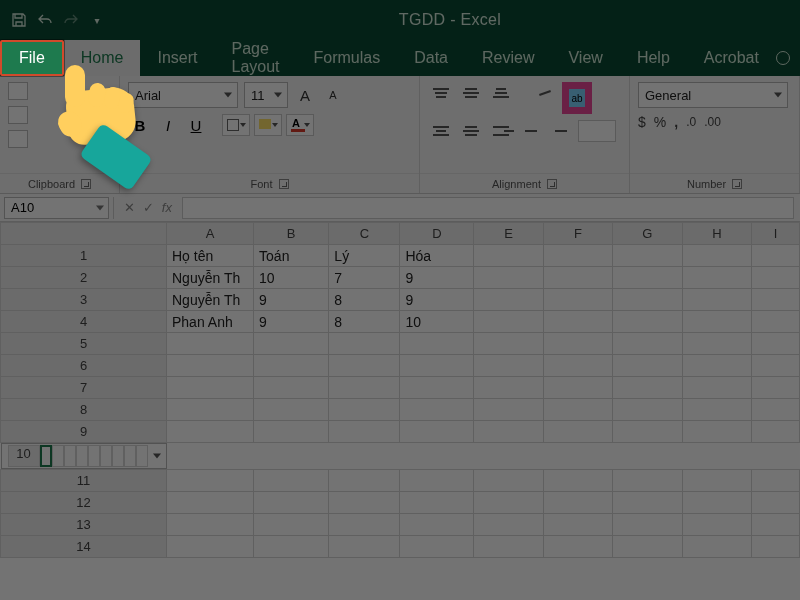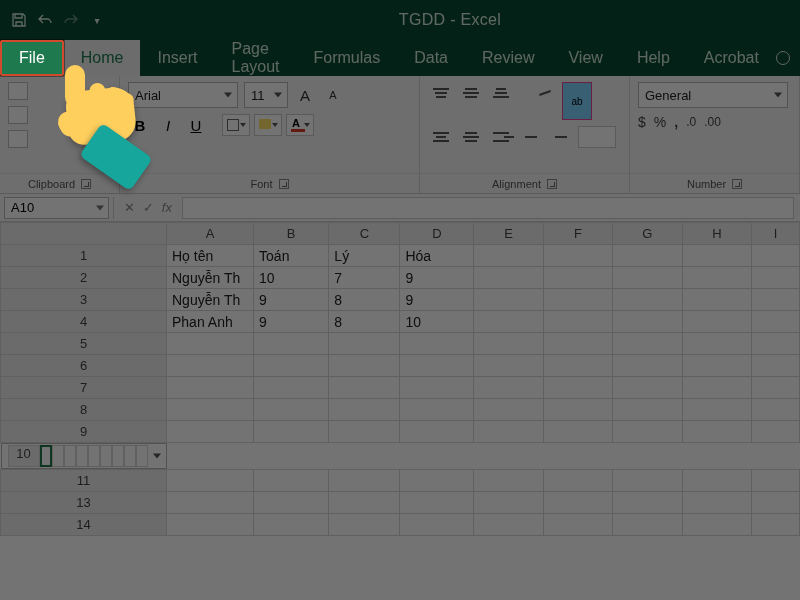--- a/index.html
+++ b/index.html
@@ -56,21 +56,21 @@
 .fill-sw{position:absolute;left:4px;top:4px;width:12px;height:10px;background:#ffe368;}
 .fcolor-sw{position:absolute;left:5px;top:2px;font-size:11px;font-weight:bold;}
 .fcolor-bar{position:absolute;left:4px;bottom:3px;width:14px;height:3px;background:#d93a2b;}
 
 
 .g-align { width: 210px; }
 .al-row{display:flex;gap:4px;}
 .al{width:26px;height:22px;display:flex;flex-direction:column;justify-content:center;gap:2px;align-items:center;}
 .al span{display:block;height:2px;background:#555;}
 .al .w12{width:12px;} .al .w16{width:16px;} .al .w10{width:10px;}
-.wrap-btn{width:30px;height:38px;border:1px solid #ec4899;background:#7dd3fc;display:flex;align-items:center;justify-content:center;font-size:10px;}
+.wrap-btn{width:30px;height:32px;border:7px solid #ec4899;background:#7dd3fc;display:flex;align-items:center;justify-content:center;font-size:10px;}
 .merge-btn{width:38px;height:22px;border:1px solid #c7c7c7;background:#fff;}
 
 
 .g-num { width: 170px; }
 .sel-num{width:150px;}
 .numrow{display:flex;gap:8px;margin-top:6px;align-items:center;font-size:14px;color:#444;}
 .deci{font-size:12px;}
 
 
 .fbar { height: 28px; background:#f7f7f7; border-bottom:1px solid #ccc; display:flex; align-items:center; font-size:13px;}
@@ -427,20 +427,32 @@
           <td></td>
           <td></td>
           <td></td>
           <td></td>
           <td></td>
           <td></td>
           <td></td>
           <td></td>
         </tr>
   <tr>
+          <th class="rowh">12</th>
+          <td></td>
+          <td></td>
+          <td></td>
+          <td></td>
+          <td></td>
+          <td></td>
+          <td></td>
+          <td></td>
+          <td></td>
+        </tr>
+  <tr>
           <th class="rowh">13</th>
           <td></td>
           <td></td>
           <td></td>
           <td></td>
           <td></td>
           <td></td>
           <td></td>
           <td></td>
           <td></td>

